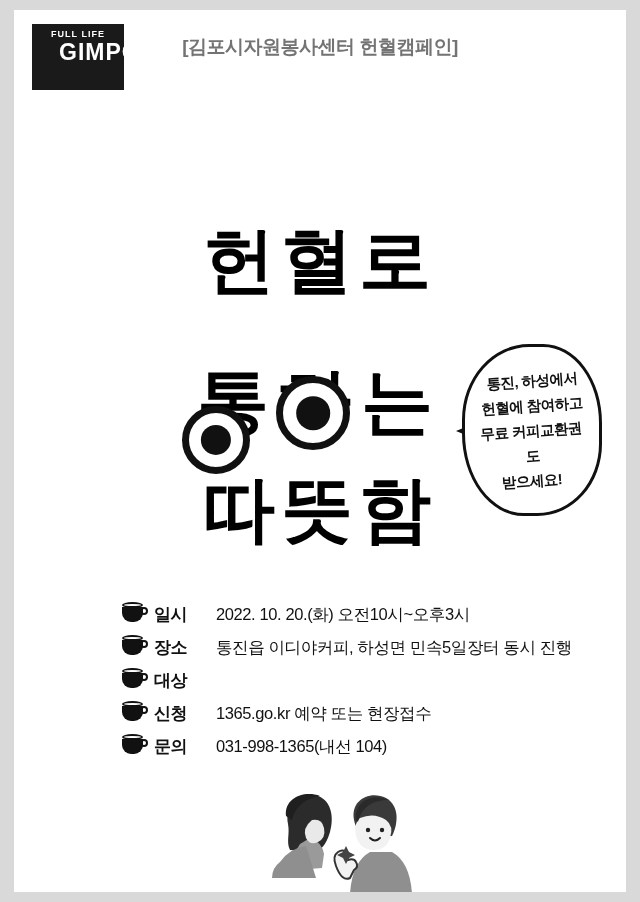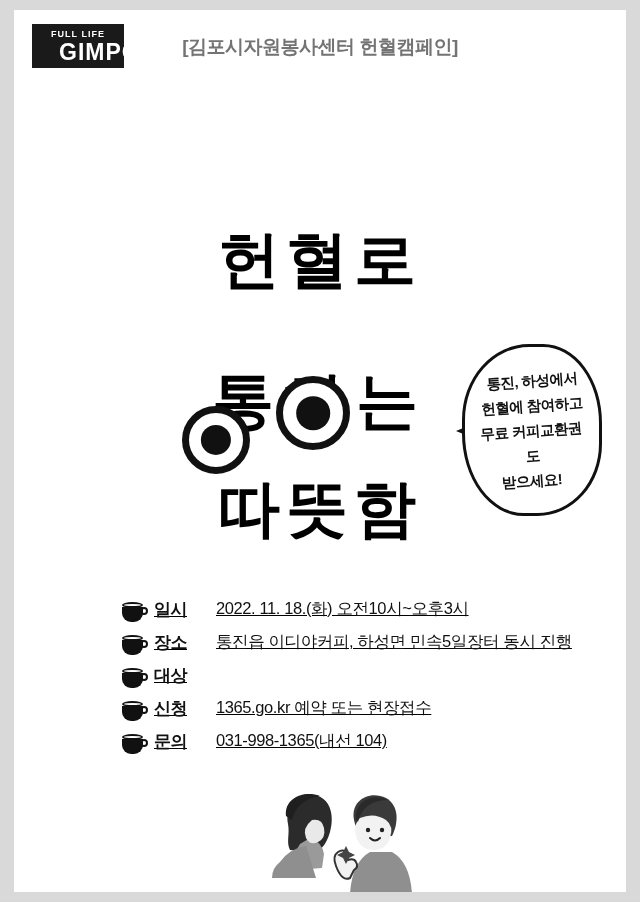--- a/index.html
+++ b/index.html
@@ -22,21 +22,21 @@
     background: #ffffff;
     overflow: hidden;
   }
 
   
   .logo {
     position: absolute;
     left: 18px;
     top: 14px;
     width: 92px;
-    height: 44px;
+    height: 66px;
     background: #1a1a1a;
     color: #ffffff;
     text-align: center;
   }
   .logo-top {
     font-size: 9px;
     letter-spacing: 1px;
     padding-top: 5px;
     font-weight: bold;
   }
@@ -79,21 +79,21 @@
     position: absolute;
     left: 0;
     top: 196px;
     width: 612px;
     text-align: center;
     color: #000;
     font-weight: bold;
     letter-spacing: 6px;
   }
   .hl-line {
-    font-size: 62px;
+    font-size: 72px;
     line-height: 108px;
     font-weight: bold;
   }
   .hl-line.l2 { letter-spacing: 10px; margin-top: 33px; }
 
   
   .cup {
     position: absolute;
     border: 7px solid #111;
     background: #ffffff;
@@ -159,22 +159,22 @@
 
   
   .info {
     position: absolute;
     left: 108px;
     top: 588px;
     width: 470px;
   }
   .info-row {
     display: flex;
+    align-items: center;
     height: 33px;
-    text-decoration: underline;
   }
   .info-icon {
     width: 32px;
     flex: 0 0 32px;
     display: flex;
     align-items: center;
   }
   .mug {
     position: relative;
     width: 21px;
@@ -262,21 +262,21 @@
     <div class="bubble-line">받으세요!</div>
   </div>
 
   <div class="info">
 
     <div class="info-row">
       <span class="info-icon">
           <span class="mug"></span>
         </span>
       <span class="info-label">일시</span>
-      <span class="info-value">2022. 11. 18.(화) 오전10시~오후3시</span>
+      <span class="info-value">2022. 10. 20.(화) 오전10시~오후3시</span>
     </div>
 
     <div class="info-row">
       <span class="info-icon">
           <span class="mug"></span>
         </span>
       <span class="info-label">장소</span>
       <span class="info-value">통진읍 이디야커피, 하성면 민속5일장터 동시 진행</span>
     </div>
 

